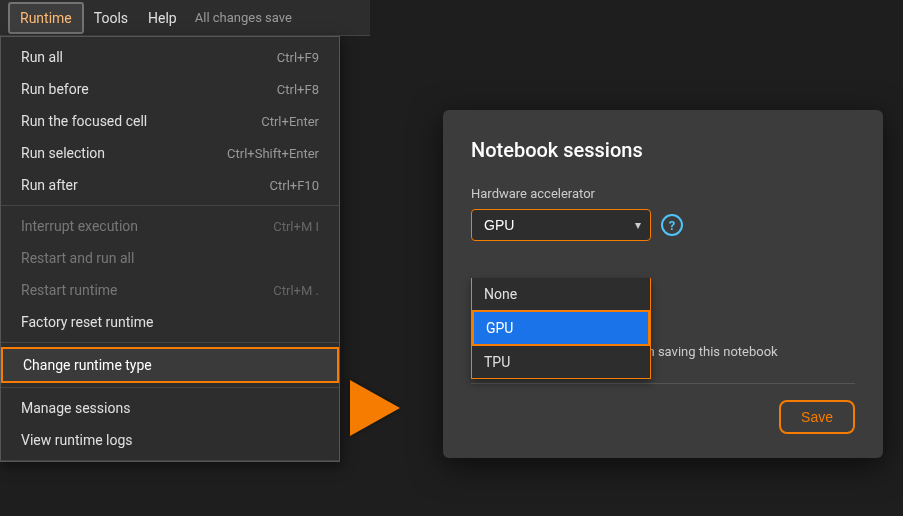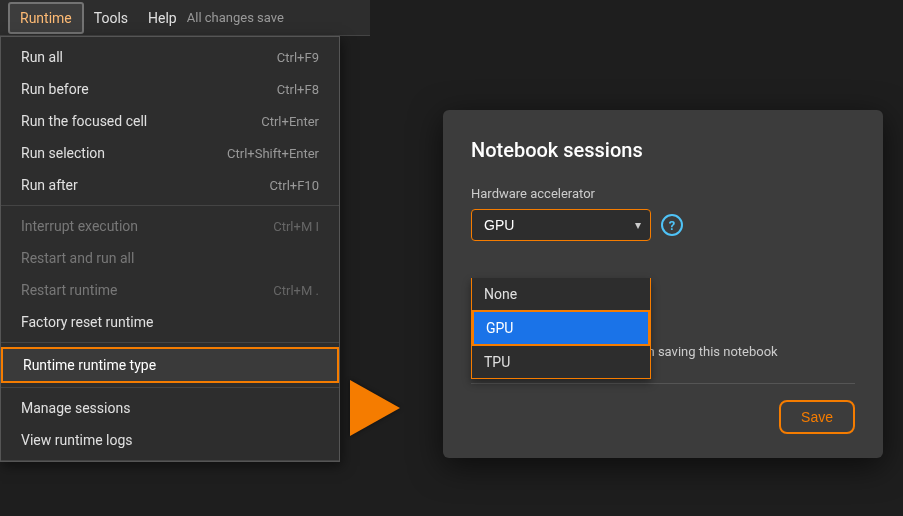--- a/index.html
+++ b/index.html
@@ -35,20 +35,21 @@
       border-radius: 3px;
     }
     .menubar-item.active {
       border: 2px solid #737373;
       color: #fdba74;
       background: #3d3d3d;
     }
     .menubar-saved {
       color: #999;
       font-size: 13px;
+      margin-left: 8px;
     }
 
     
     .dropdown-menu {
       position: absolute;
       top: 36px;
       left: 0;
       width: 340px;
       background: #2d2d2d;
       border: 1px solid #555;
@@ -305,21 +306,21 @@
       <span>Restart runtime</span>
       <span class="shortcut">Ctrl+M .</span>
     </div>
     <div class="menu-item">
       <span>Factory reset runtime</span>
     </div>
   </div>
 
   <div class="menu-section">
     <div class="menu-item highlighted">
-      <span>Runtime runtime type</span>
+      <span>Change runtime type</span>
     </div>
   </div>
 
   <div class="menu-section">
     <div class="menu-item">
       <span>Manage sessions</span>
     </div>
     <div class="menu-item">
       <span>View runtime logs</span>
     </div>

